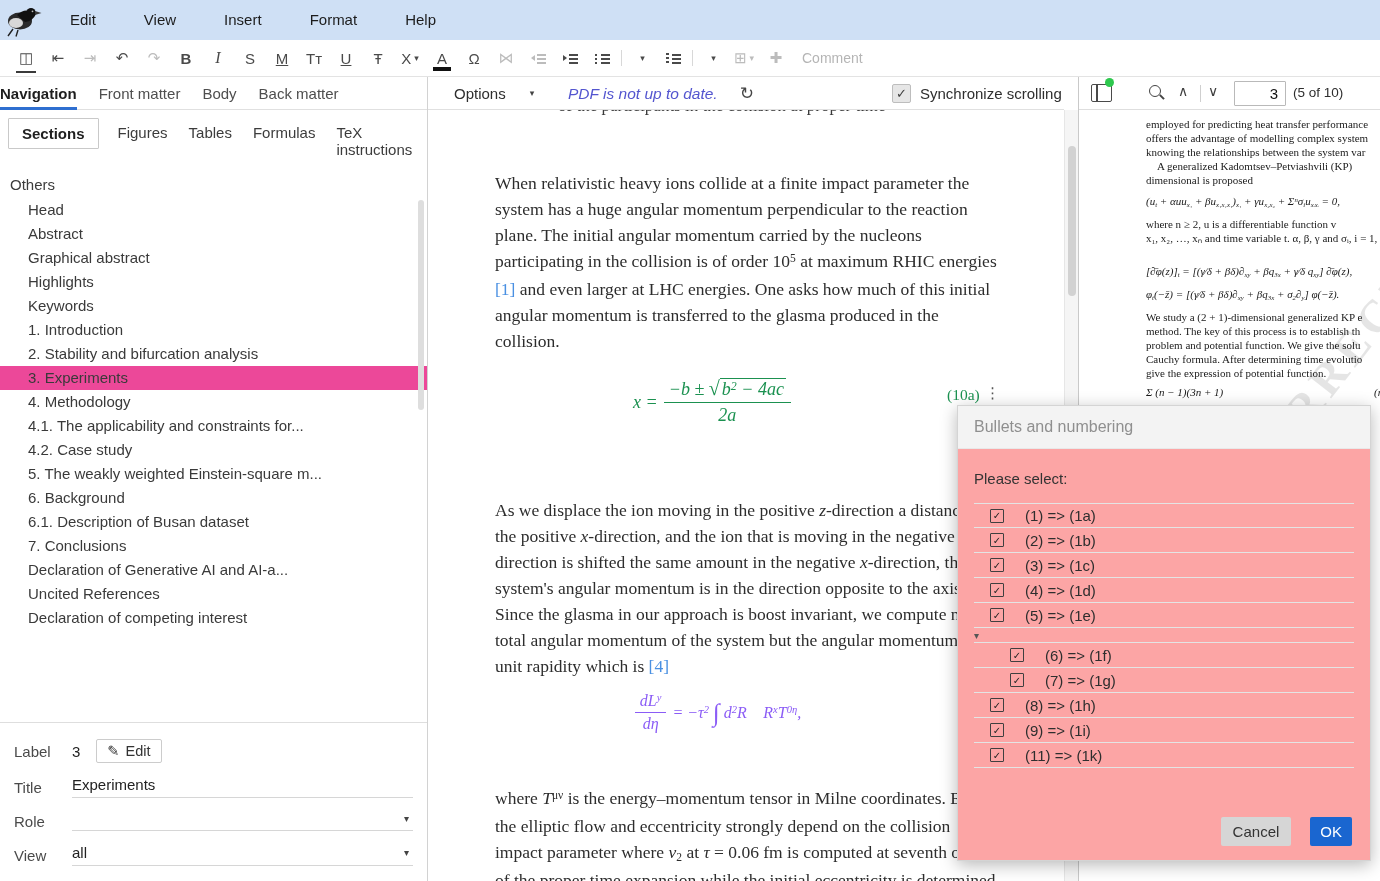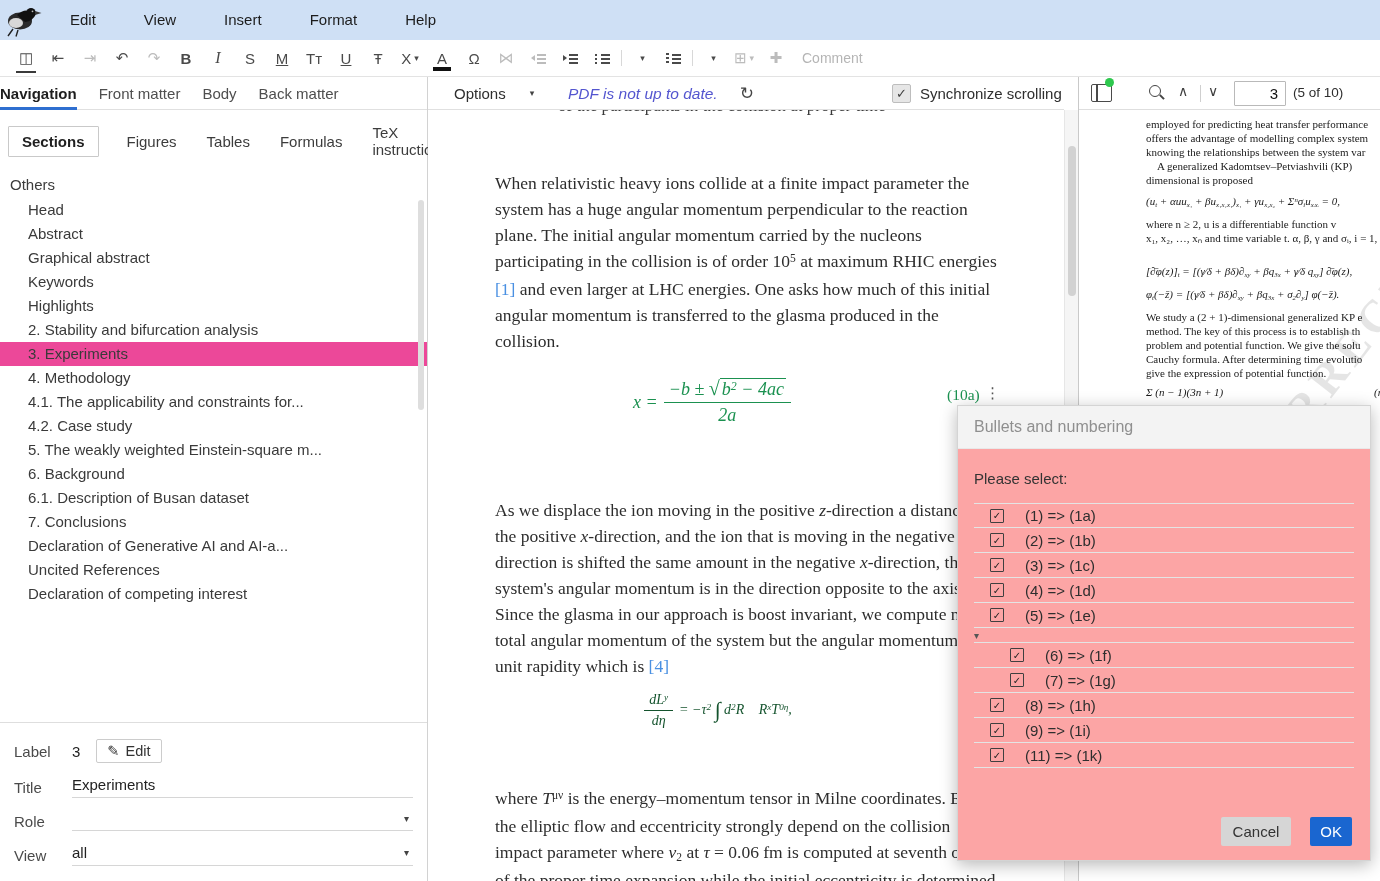--- a/index.html
+++ b/index.html
@@ -30,21 +30,21 @@
   .ic.ic-outdent::after{content:"";position:absolute;left:0;top:2.5px;width:0;height:0;border-right:4.5px solid currentColor;border-top:3.2px solid transparent;border-bottom:3.2px solid transparent}
   .comment-lbl{color:#b5b5b5;font-size:14px;margin-left:10px}
 
   
   .left-panel{position:absolute;left:0;top:77px;width:428px;height:804px;background:#fff;border-right:1px solid #d2d2d2}
   .nav-tabs{height:33px;border-bottom:1px solid #e0e0e0;display:flex;align-items:center;gap:22px}
   .nav-tab{font-size:15px;color:#4e4e4e;position:relative;line-height:33px}
   .nav-tab.active{color:#1e1e1e;font-weight:700}
   .nav-tab.active::after{content:"";position:absolute;left:0;right:0;bottom:0;height:3px;background:#2f6fd0}
   .sub-tabs{padding:8px 8px 4px 8px}
-  .sub-row{display:flex;align-items:center;gap:26px;margin-bottom:6px}
+  .sub-row{display:flex;align-items:flex-start;gap:17px;margin-bottom:6px}
   .sub-tab{font-size:15px;color:#3c3c3c;padding:6px 2px}
   .sub-tab.card{border:1px solid #c9c9c9;background:#fff;padding:6px 13px;font-weight:700;color:#1f1f1f;border-radius:1px}
   .section-list{position:absolute;left:0;top:113px;width:427px;height:533px;border-bottom:1px solid #dedede;overflow:hidden;padding-top:8px}
   .sec-item{height:24px;line-height:24px;font-size:15px;color:#3a3a3a;padding-left:28px;white-space:nowrap}
   .sec-item.selected{background:#ec4899}
   .list-thumb{position:absolute;right:3px;top:10px;width:6px;height:210px;background:#dedede;border-radius:3px}
   .props{position:absolute;left:0;top:646px;width:427px;padding:16px 14px 0 14px;font-size:15px;color:#3c3c3c}
   .prop-row{display:flex;align-items:center;margin-bottom:13px}
   .prop-key{width:58px;color:#4a4a4a}
   .prop-val{color:#222}
@@ -70,21 +70,21 @@
   .p1{top:60px}
   .p2{top:387px}
   .p3{top:675px}
   .rt-i{font-style:italic}
   .rt-sup{font-size:66%;position:relative;top:-0.45em}
   .rt-sub{font-size:66%;position:relative;top:0.25em}
   .rt-link{color:#4a90e2}
   .rt-int{font-size:1.55em;vertical-align:-0.12em}
   .eq-row{position:absolute;left:67px;width:440px;display:flex;justify-content:center;align-items:center;font-family:"Liberation Serif",serif}
   .eq1{top:268px;color:#1b9150;font-style:italic;font-size:18px}
-  .eq2{top:582px;color:#14532d;font-style:italic;font-size:14px}
+  .eq2{top:582px;color:#8b5cf6;font-style:italic;font-size:16px}
   .frac{display:inline-block;text-align:center;margin:0 6px;vertical-align:middle}
   .frac .num{display:block;padding:0 5px 2px 5px;border-bottom:1.4px solid currentColor}
   .frac .den{display:block;padding-top:2px}
   .sqrt{display:inline-flex;align-items:flex-start}
   .sqrt .rad{font-size:1.12em;line-height:1.05;font-style:normal}
   .sqrt .radicand{border-top:1.5px solid currentColor;padding:0 2px}
   .eq-tag{position:absolute;left:519px;top:276px;color:#1b9150;font-family:"Liberation Serif",serif;font-size:15.5px}
   .eq-menu{position:absolute;left:557px;top:274px;color:#555;font-size:15px}
   .scrollstrip{position:absolute;left:1064px;top:110px;width:14px;height:771px;background:#f5f5f5;border-left:1px solid #e6e6e6}
   .scrollstrip .thumb{position:absolute;left:3px;top:36px;width:8px;height:150px;background:#d2d2d2;border-radius:4px}
@@ -219,22 +219,23 @@
         <span class="sub-tab">TeX instructions</span>
       </div>
       <div class="sub-row">
         <span class="sub-tab">Others</span>
       </div>
     </div>
     <div class="section-list">
       <div class="sec-item">Head</div>
       <div class="sec-item">Abstract</div>
       <div class="sec-item">Graphical abstract</div>
+      <div class="sec-item">Highlights</div>
       <div class="sec-item">Keywords</div>
-      <div class="sec-item">Highlights</div>
+      <div class="sec-item">1. Introduction</div>
       <div class="sec-item">2. Stability and bifurcation analysis</div>
       <div class="sec-item selected">3. Experiments</div>
       <div class="sec-item">4. Methodology</div>
       <div class="sec-item">4.1. The applicability and constraints for...</div>
       <div class="sec-item">4.2. Case study</div>
       <div class="sec-item">5. The weakly weighted Einstein-square m...</div>
       <div class="sec-item">6. Background</div>
       <div class="sec-item">6.1. Description of Busan dataset</div>
       <div class="sec-item">7. Conclusions</div>
       <div class="sec-item">Declaration of Generative AI and AI-a...</div>

